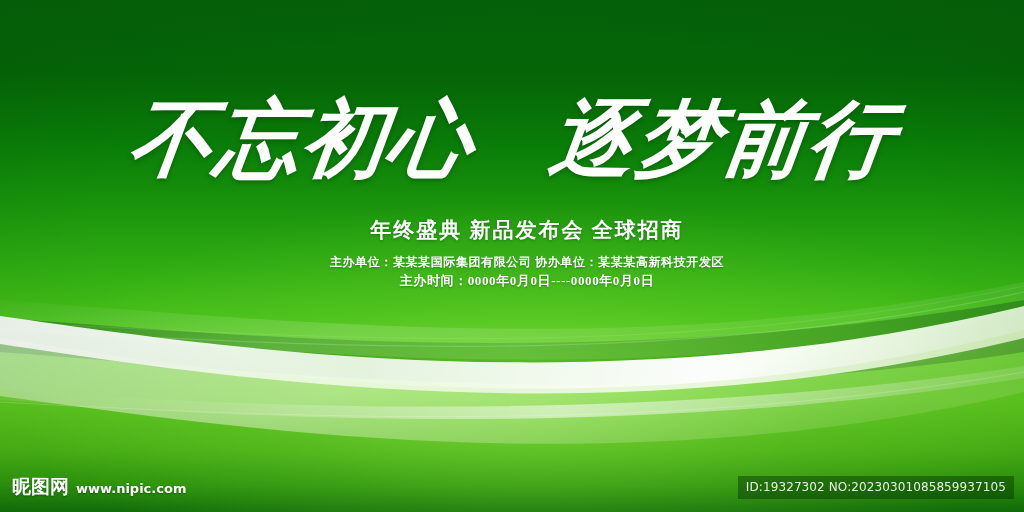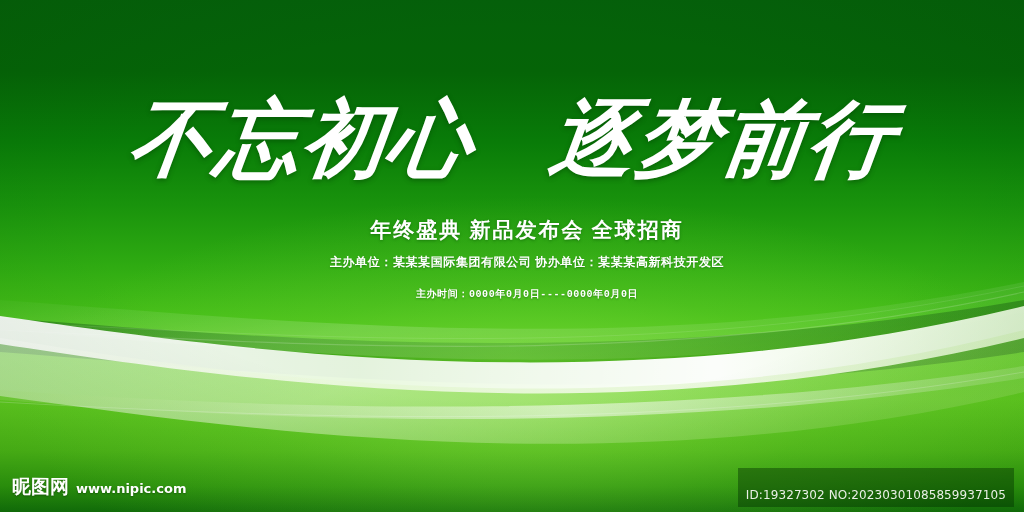--- a/index.html
+++ b/index.html
@@ -104,24 +104,24 @@
     margin-top: 10px;
     color: #ffffff;
     font-family: "Liberation Serif", "DejaVu Serif", serif;
     font-size: 12px;
     font-weight: 700;
     letter-spacing: 0.6px;
     text-shadow: 0 1px 2px rgba(0, 70, 0, 0.4);
     white-space: nowrap;
   }
   .time-line {
-    margin-top: 16px;
-    color: #ffffff;
-    font-family: Liberation Mono, monospace;
-    font-size: 10px;
+    margin-top: 1px;
+    color: #ffffff;
+    font-family: Liberation Serif, serif;
+    font-size: 13px;
     font-weight: 700;
     letter-spacing: 0.6px;
     text-shadow: 0 1px 2px rgba(0, 70, 0, 0.4);
     white-space: nowrap;
   }
 
   
   .footer {
     position: absolute;
     left: 0;
@@ -154,21 +154,21 @@
     font-weight: 700;
     letter-spacing: 0px;
     text-shadow: 0 1px 2px rgba(0,0,0,0.3);
   }
   .id-badge {
     color: #e9efe6;
     background: rgba(0, 45, 0, 0.42);
     font-family: "DejaVu Sans", "Liberation Sans", sans-serif;
     font-size: 12px;
     letter-spacing: 0.1px;
-    padding: 20px 8px 5px 8px;
+    padding: 4px 8px 5px 8px;
     white-space: nowrap;
   }
 </style>
 </head>
 <body>
 
 <div id="poster">
 
   <div class="bg-base"></div>
   <div class="bg-radial"></div>

